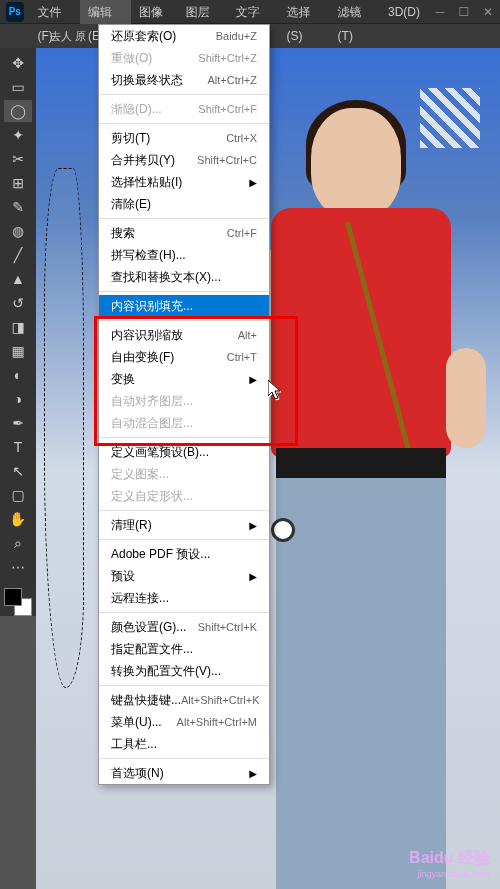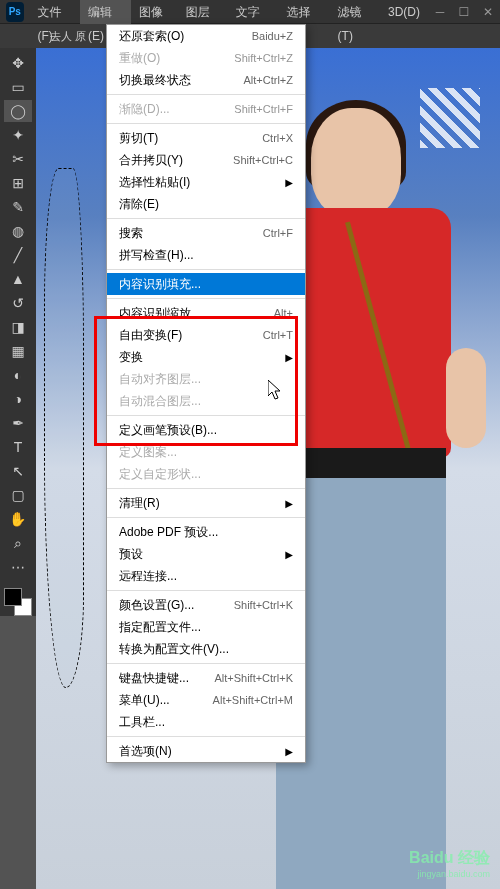--- a/index.html
+++ b/index.html
@@ -32,35 +32,35 @@
 .torso { width: 180px; height: 250px; background: #d62828; position: absolute; top: 100px; left: 15px; border-radius: 20px 20px 10px 10px; }
 .belt { width: 170px; height: 30px; background: #1a1a1a; position: absolute; top: 340px; left: 20px; }
 .legs { width: 170px; height: 420px; background: #8fa8c0; position: absolute; top: 370px; left: 20px; }
 .arm-l { width: 40px; height: 200px; background: #e8c4a8; position: absolute; top: 140px; left: -5px; border-radius: 20px; transform: rotate(5deg); }
 .arm-r { width: 40px; height: 100px; background: #e8c4a8; position: absolute; top: 240px; right: 30px; border-radius: 20px; }
 .strap { width: 5px; height: 240px; background: #8b6914; position: absolute; top: 110px; left: 120px; transform: rotate(-15deg); }
 .watch { width: 24px; height: 24px; background: #fff; border-radius: 50%; position: absolute; top: 410px; left: 15px; border: 3px solid #333; }
 
 .sel-marquee { position: absolute; left: 8px; top: 120px; width: 40px; height: 520px; border: 1px dashed #000; border-radius: 40% 30% 50% 60% / 30% 40% 20% 50%; background: rgba(180,200,220,0.1); }
 
-.dropdown { position: absolute; left: 106px; top: 24px; width: 200px; background: #fff; border: 1px solid #999; box-shadow: 3px 3px 8px rgba(0,0,0,0.3); font-size: 12px; z-index: 100; }
+.dropdown { position: absolute; left: 98px; top: 24px; width: 172px; background: #fff; border: 1px solid #999; box-shadow: 3px 3px 8px rgba(0,0,0,0.3); font-size: 12px; z-index: 100; }
 .dd-item { height: 22px; display: flex; align-items: center; padding: 0 12px; justify-content: space-between; cursor: pointer; }
 .dd-item.disabled { color: #aaa; }
 .dd-item.hi { background: #0078d7; color: #ffffff; }
 .dd-sep { height: 1px; background: #ddd; margin: 3px 0; }
 .dd-label { white-space: nowrap; }
 .dd-short { color: #666; font-size: 11px; }
 .dd-item.hi .dd-short, .dd-item.disabled .dd-short { opacity: 0.7; }
 .sub-arrow { font-size: 10px; }
 
 .red-box { position: absolute; left: 94px; top: 316px; width: 204px; height: 130px; border: 3px solid #e00; z-index: 200; pointer-events: none; }
 .cursor { position: absolute; left: 268px; top: 380px; z-index: 300; font-size: 16px; color: #000; pointer-events: none; }
 .cursor svg { filter: drop-shadow(1px 1px 0 #fff); }
 
-.watermark { position: absolute; right: 10px; bottom: 10px; color: #86efac; font-size: 12px; opacity: 0.8; text-align: right; }
+.watermark { position: absolute; right: 10px; bottom: 10px; color: #f0abfc; font-size: 12px; opacity: 0.8; text-align: right; }
 .wm-logo { font-size: 16px; font-weight: bold; }
 .wm-sub { font-size: 9px; }
 </style>
 </head>
 <body>
 
 <div class="menubar">
   <div class="ps-logo">Ps</div>
   <div class="menu-item">文件(F)</div>
   <div class="menu-item active">编辑(E)</div>
@@ -165,20 +165,23 @@
       <span class="dd-label">清除(E)</span>
     </div>
     <div class="dd-sep"></div>
     <div class="dd-item">
       <span class="dd-label">搜索</span>
       <span class="dd-short">Ctrl+F</span>
     </div>
     <div class="dd-item">
       <span class="dd-label">拼写检查(H)...</span>
     </div>
+    <div class="dd-item">
+      <span class="dd-label">查找和替换文本(X)...</span>
+    </div>
     <div class="dd-sep"></div>
     <div class="dd-item hi">
       <span class="dd-label">内容识别填充...</span>
     </div>
     <div class="dd-sep"></div>
     <div class="dd-item">
       <span class="dd-label">内容识别缩放</span>
       <span class="dd-short">Alt+</span>
     </div>
     <div class="dd-item">

